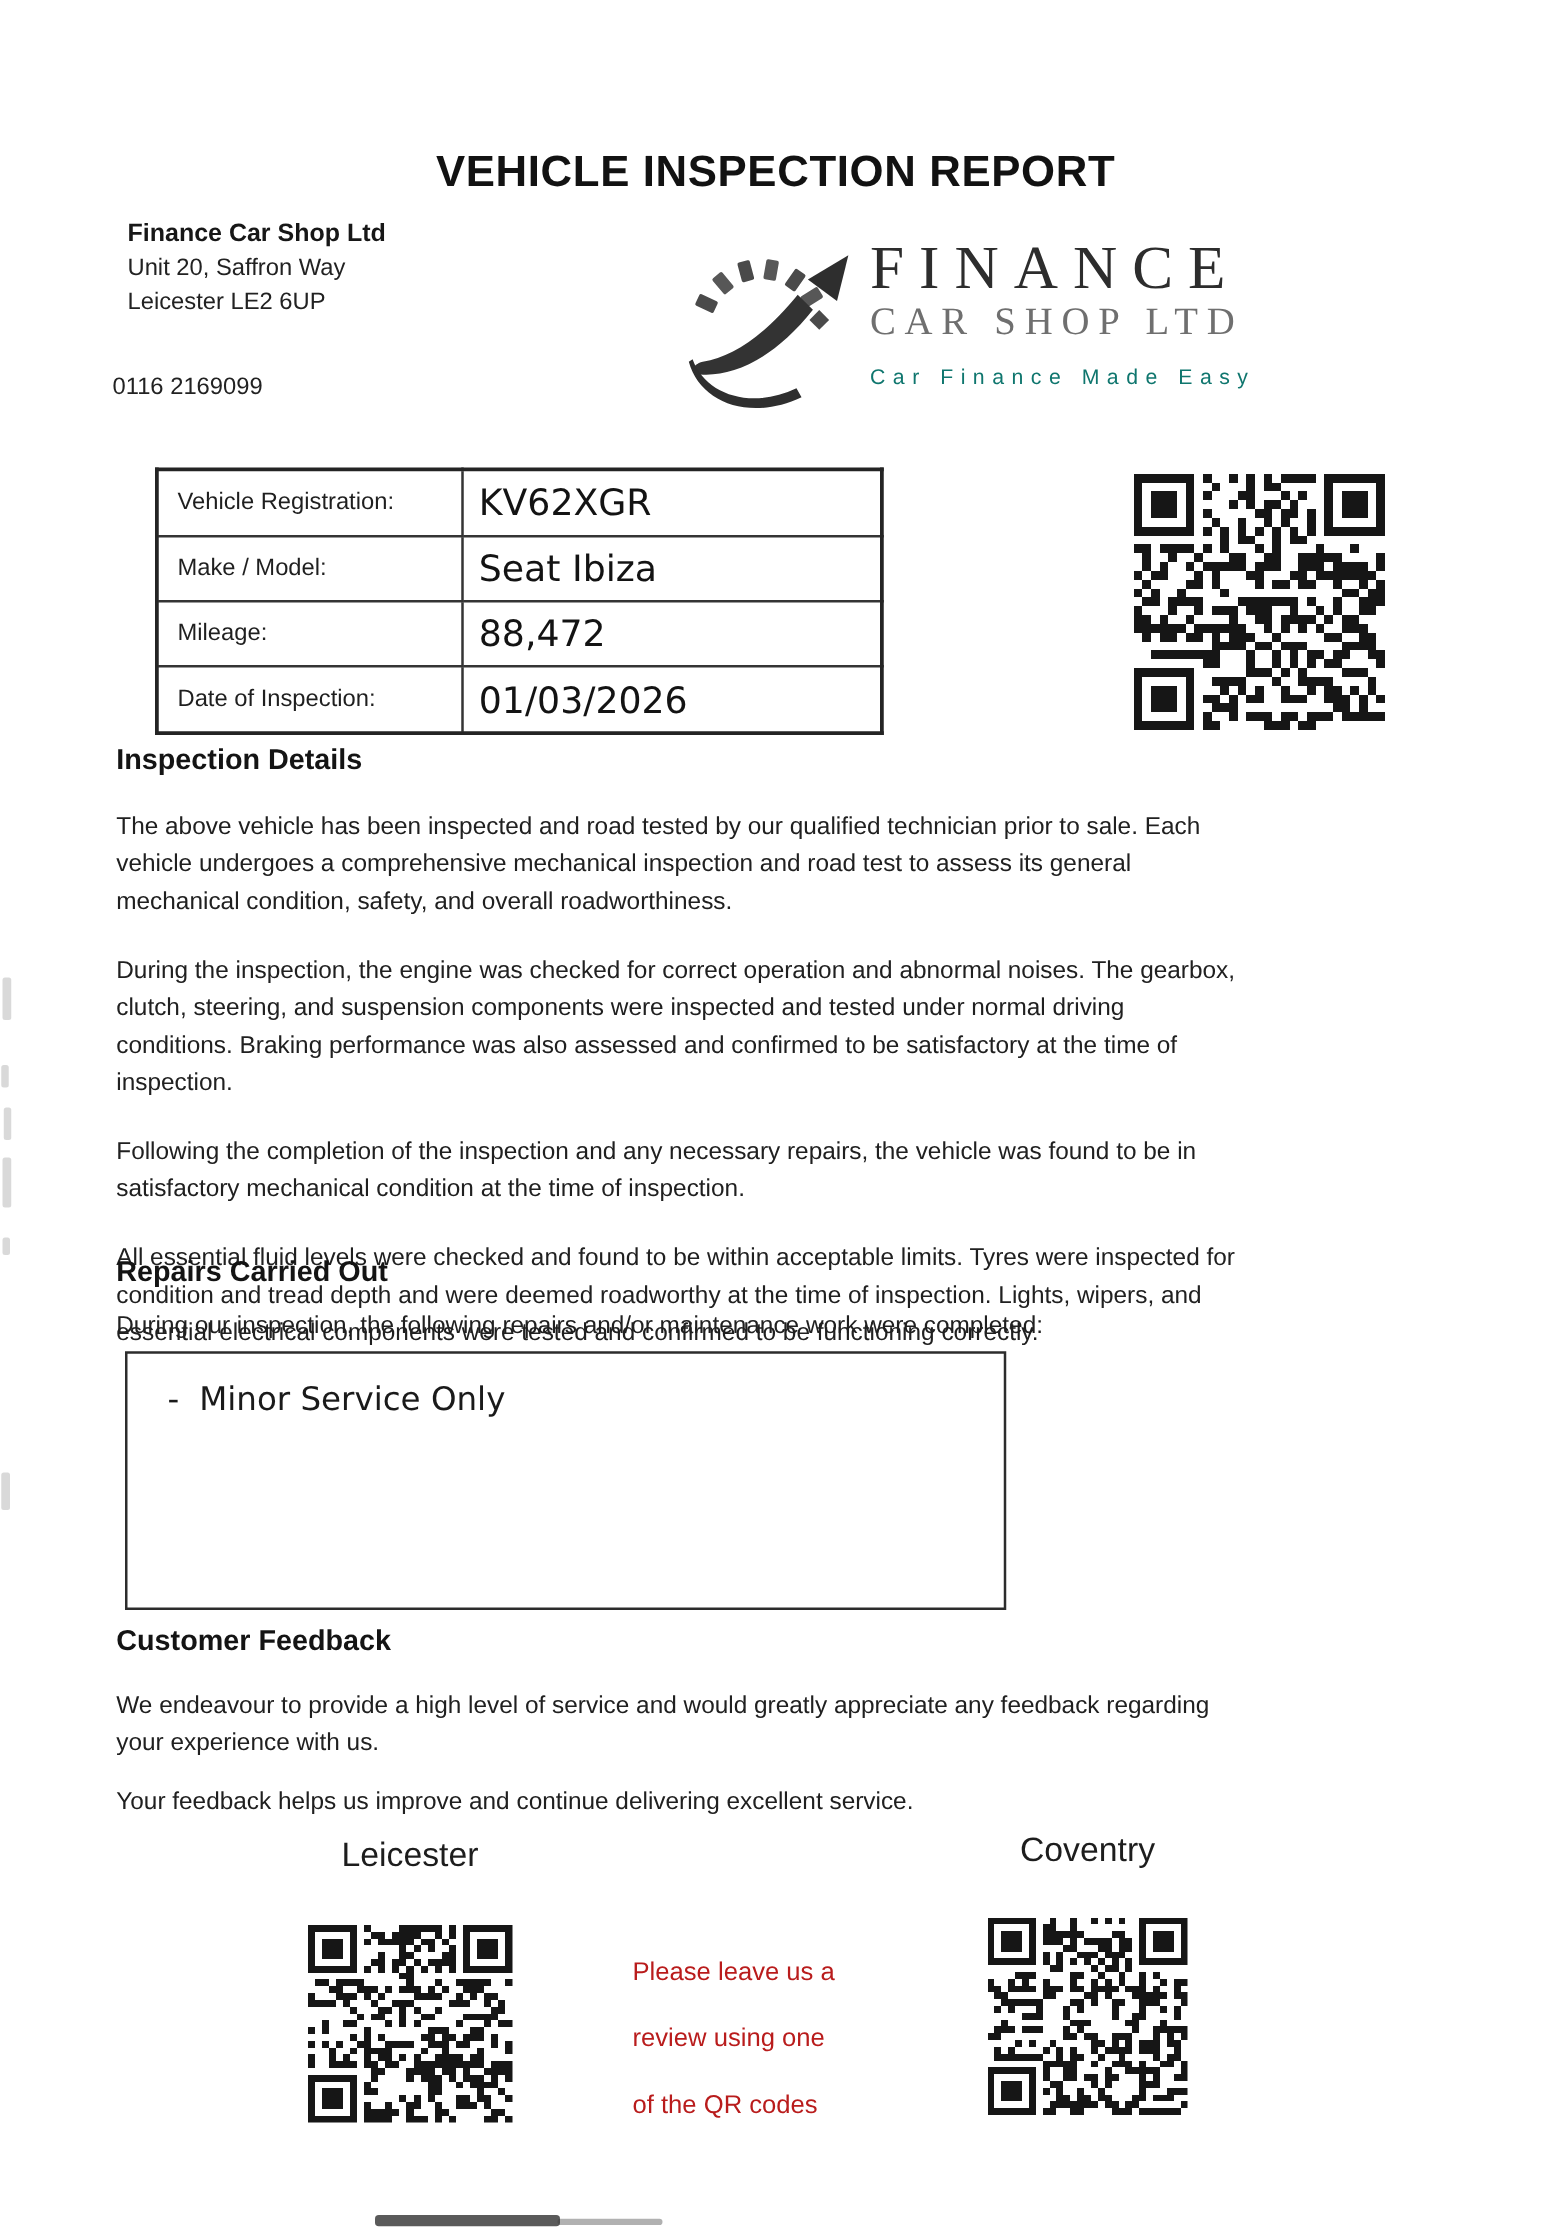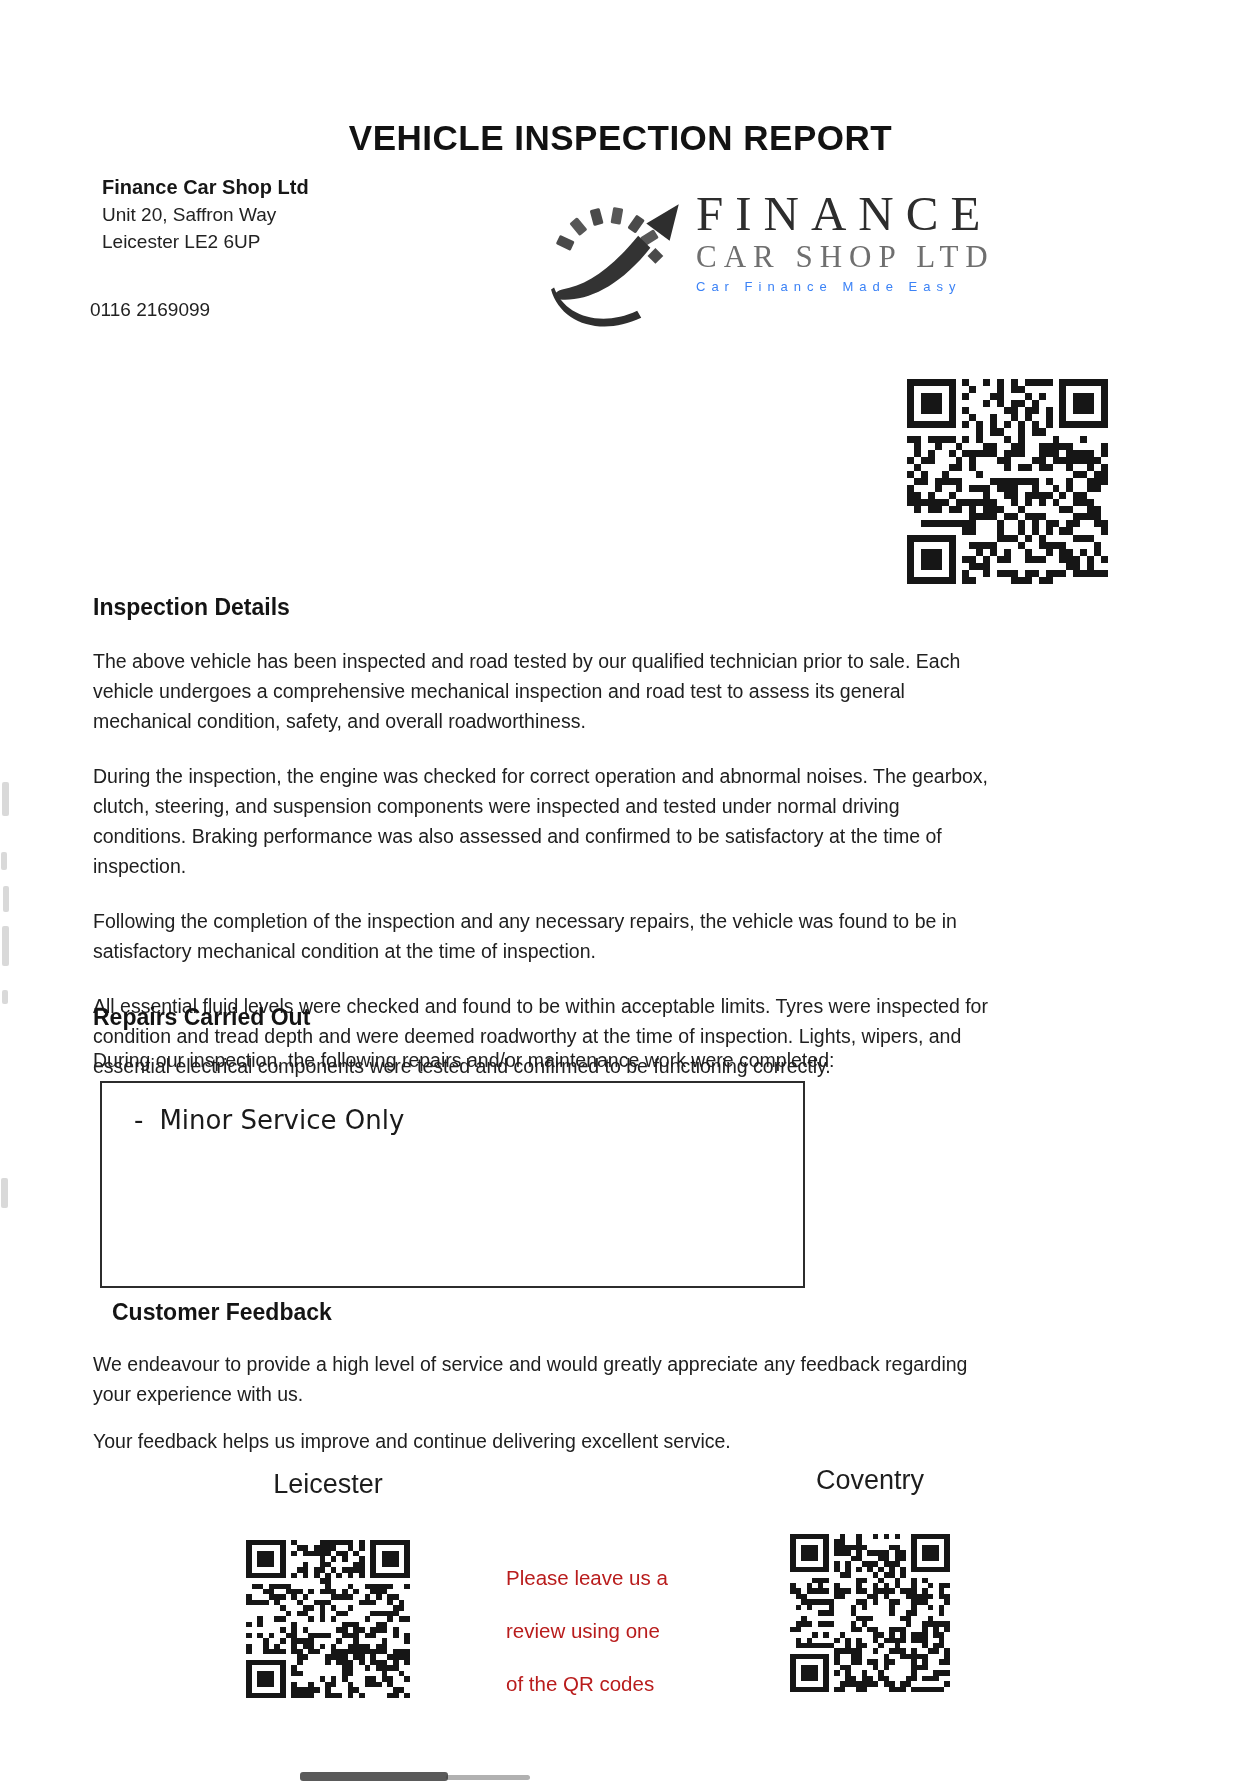--- a/index.html
+++ b/index.html
@@ -14,40 +14,40 @@
   }
   .company{position:absolute; left:90px; top:174px; font-size:19px; line-height:27px; color:#222;margin-left:12px;}
   .company .name{font-weight:bold; font-size:20px; color:#171717;}
   .phone{position:absolute; left:90px; top:299px; font-size:19px; color:#222;}
 
   .logo{position:absolute; left:548px; top:182px; display:flex; align-items:flex-start;}
   .logo-mark{width:152px; height:152px; flex:0 0 auto;}
   .logo-text{padding-top:8px; margin-left:-4px;}
   .brand-top{font-family:"Liberation Serif", serif; font-size:49px; line-height:48px; letter-spacing:12px; color:#2d2d2d; white-space:nowrap;}
   .brand-mid{font-family:"Liberation Serif", serif; font-size:31px; line-height:34px; letter-spacing:7px; color:#6f6f6f; margin-top:2px; white-space:nowrap;}
-  .tagline{font-size:13px; letter-spacing:6px; color:#3b82f6; margin-top:5px; white-space:nowrap;}
+  .tagline{font-size:17px; letter-spacing:6px; color:#0f766e; margin-top:18px; white-space:nowrap;}
 
   .vtable{
     position:absolute; left:124px; top:374px; width:583px; height:214px;
     border-collapse:collapse; table-layout:fixed; border:3px solid #242424;
   }
   .vtable td{border:2px solid #343434; vertical-align:middle;}
   .vtable .lbl{width:223px; font-size:19px; padding:0 4px 0 15px; color:#1f1f1f;}
   .vtable .val{font-family:"DejaVu Sans", sans-serif; font-size:29px; padding:0 4px 0 12px; color:#131313;}
 
   .qr{position:absolute;}
   .qr svg{display:block; width:100%; height:100%;}
   .qr-top{left:907px; top:379px; width:201px; height:205px;}
   .qr-bl{left:246px; top:1540px; width:164px; height:158px;}
   .qr-br{left:790px; top:1534px; width:160px; height:158px;}
 
   .section-h{position:absolute; left:93px; margin:0; font-size:23px; font-weight:bold; color:#141414;text-align:right;}
   .h-inspection{top:594px;}
   .h-repairs{top:1004px;}
-  .h-feedback{top:1299px;margin-left:19px;}
+  .h-feedback{top:1299px;}
 
   .paras{position:absolute; left:93px; width:902px; font-size:19.5px; line-height:30px; color:#202020;}
   .paras p{margin:0 0 25px 0;}
   .paras-inspection{top:646px;}
   .paras-feedback{top:1349px;}
   .paras-feedback p{margin:0 0 17px 0;}
 
   .repairs-intro{position:absolute; left:93px; top:1049px; width:760px; font-size:19.5px; color:#202020;}
   .repairs-box{position:absolute; left:100px; top:1081px; width:705px; height:207px; border:2.5px solid #2c2c2c; box-sizing:border-box;}
   .repair-item{display:flex; gap:16px; padding:22px 0 0 32px; font-family:"DejaVu Sans", sans-serif; font-size:26px; color:#1a1a1a;}
@@ -90,20 +90,40 @@
       <path d="M129,22 L120,58 L97,41 Z" fill="#2e2e2e"></path>
       <path d="M6,104 C16,132 52,144 88,127 L92,134 C52,153 12,139 3,106 Z" fill="#2f2f2f"></path>
     </svg>
     <div class="logo-text">
       <div class="brand-top">FINANCE</div>
       <div class="brand-mid">CAR SHOP LTD</div>
       <div class="tagline">Car Finance Made Easy</div>
     </div>
   </div>
 
+  <table class="vtable">
+    <tbody>
+      <tr>
+        <td class="lbl">Vehicle Registration:</td>
+        <td class="val">KV62XGR</td>
+      </tr>
+      <tr>
+        <td class="lbl">Make / Model:</td>
+        <td class="val">Seat Ibiza</td>
+      </tr>
+      <tr>
+        <td class="lbl">Mileage:</td>
+        <td class="val">88,472</td>
+      </tr>
+      <tr>
+        <td class="lbl">Date of Inspection:</td>
+        <td class="val">01/03/2026</td>
+      </tr>
+    </tbody>
+  </table>
 
   <div class="qr qr-top">
       <svg viewBox="0 0 29 29" preserveAspectRatio="none" shape-rendering="crispEdges">
         <g fill="#161616">
           <rect x="0" y="0" width="1" height="1"></rect>
           <rect x="1" y="0" width="1" height="1"></rect>
           <rect x="2" y="0" width="1" height="1"></rect>
           <rect x="3" y="0" width="1" height="1"></rect>
           <rect x="4" y="0" width="1" height="1"></rect>
           <rect x="5" y="0" width="1" height="1"></rect>

